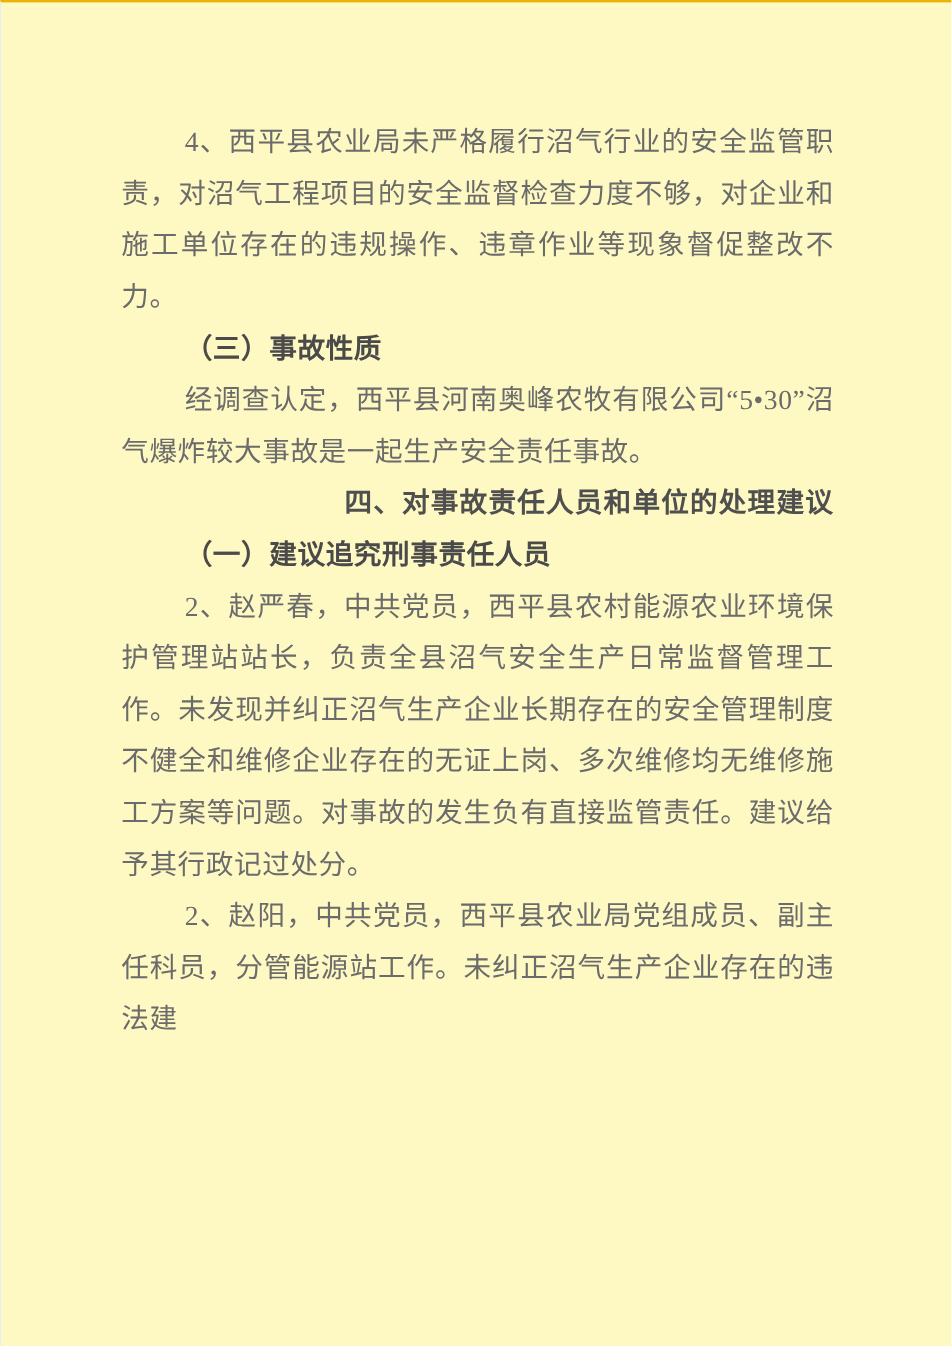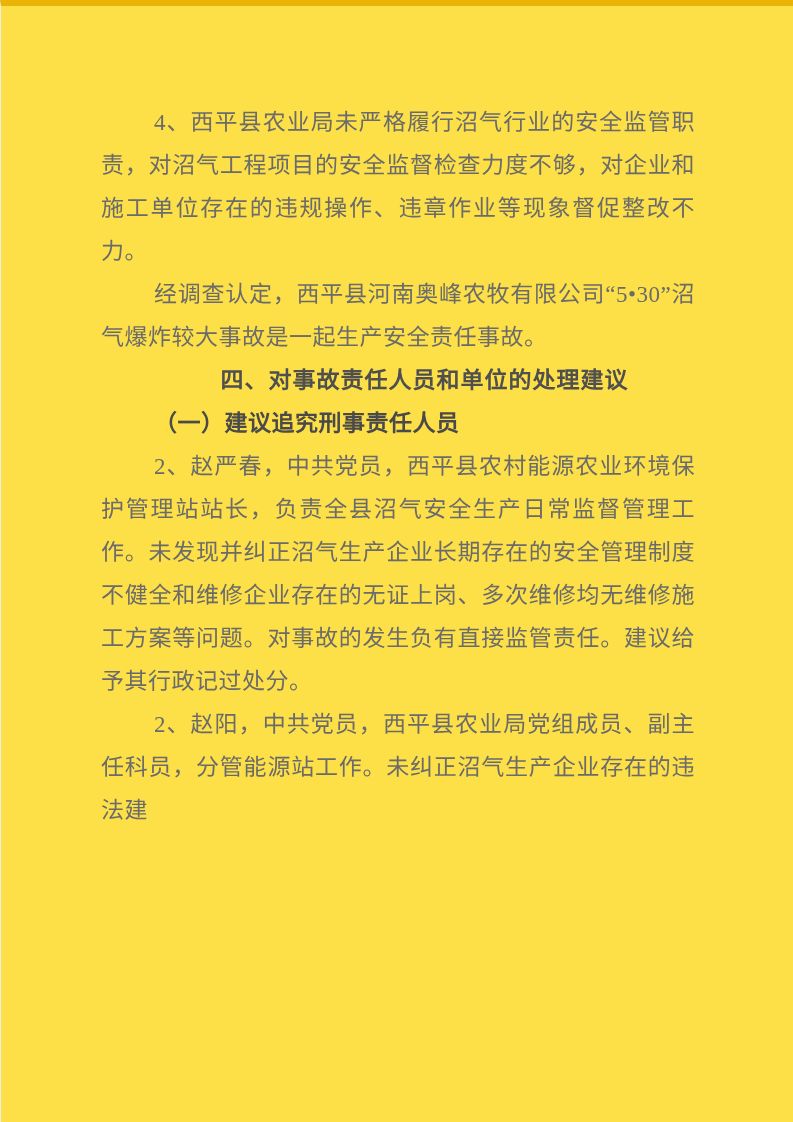--- a/index.html
+++ b/index.html
@@ -5,22 +5,22 @@
   html, body {
     margin: 0;
     padding: 0;
     background: #ffffff;
   }
   .page {
     position: relative;
     width: 793px;
     height: 1122px;
     margin: 0 auto;
-    background: #fde047;
-    border-top: 6px solid #eab308;
+    background: #fef9c3;
+    border-top: 2px solid #eab308;
     border-left: 1px solid #ededed;
     box-sizing: border-box;
     overflow: hidden;
   }
   .content {
     position: absolute;
     top: 95px;
     left: 100px;
     width: 594px;
     font-family: "Liberation Serif", "DejaVu Serif", serif;
@@ -48,31 +48,32 @@
     font-weight: 700;
     color: #4a4a4a;
     text-align: left;
   }
   
   .h-hei {
     font-family: Liberation Sans, sans-serif;
     font-weight: 600;
     color: #4f4f4f;
     letter-spacing: 1px;
-    text-align: center;
+    text-align: right;
   }
 </style>
 </head>
 <body>
 
 <div class="page">
   <div class="content">
 
     <p class="para">4、西平县农业局未严格履行沼气行业的安全监管职责，对沼气工程项目的安全监督检查力度不够，对企业和施工单位存在的违规操作、违章作业等现象督促整改不力。</p>
 
+    <h3 class="h-kai">（三）事故性质</h3>
 
     <p class="para">经调查认定，西平县河南奥峰农牧有限公司“5•30”沼气爆炸较大事故是一起生产安全责任事故。</p>
 
     <h2 class="h-hei">四、对事故责任人员和单位的处理建议</h2>
 
     <h3 class="h-kai">（一）建议追究刑事责任人员</h3>
 
 
 
     <p class="para">2、赵严春，中共党员，西平县农村能源农业环境保护管理站站长，负责全县沼气安全生产日常监督管理工作。未发现并纠正沼气生产企业长期存在的安全管理制度不健全和维修企业存在的无证上岗、多次维修均无维修施工方案等问题。对事故的发生负有直接监管责任。建议给予其行政记过处分。</p>

